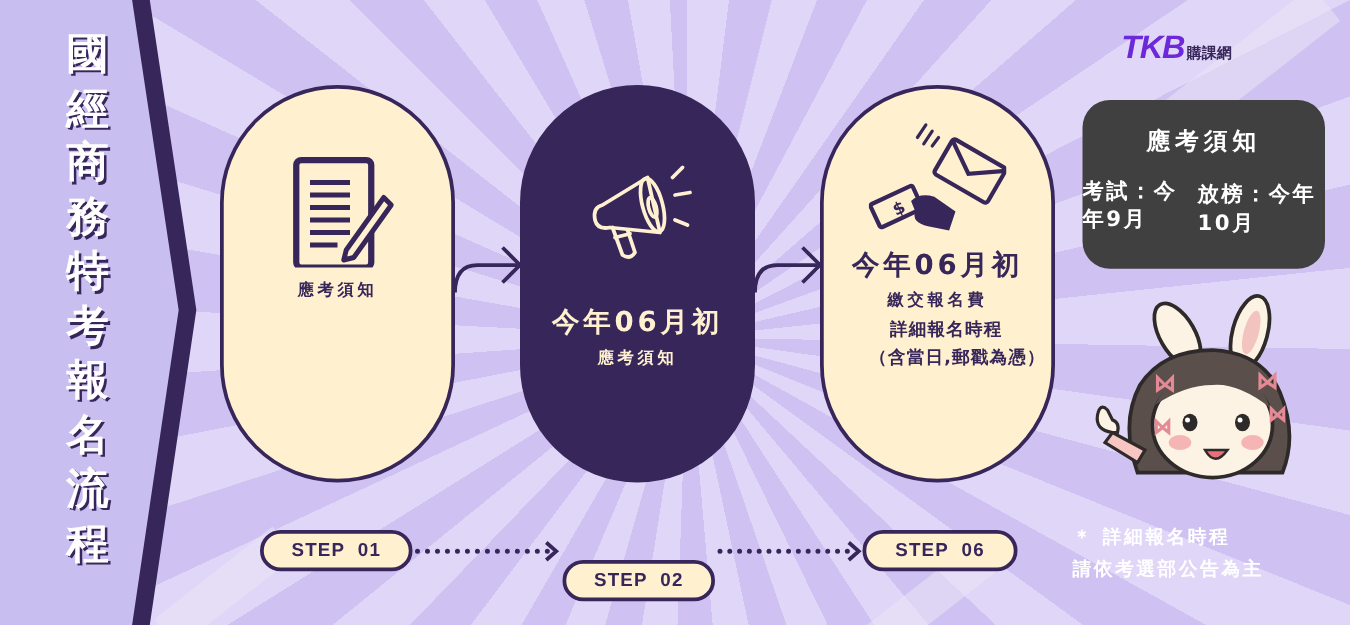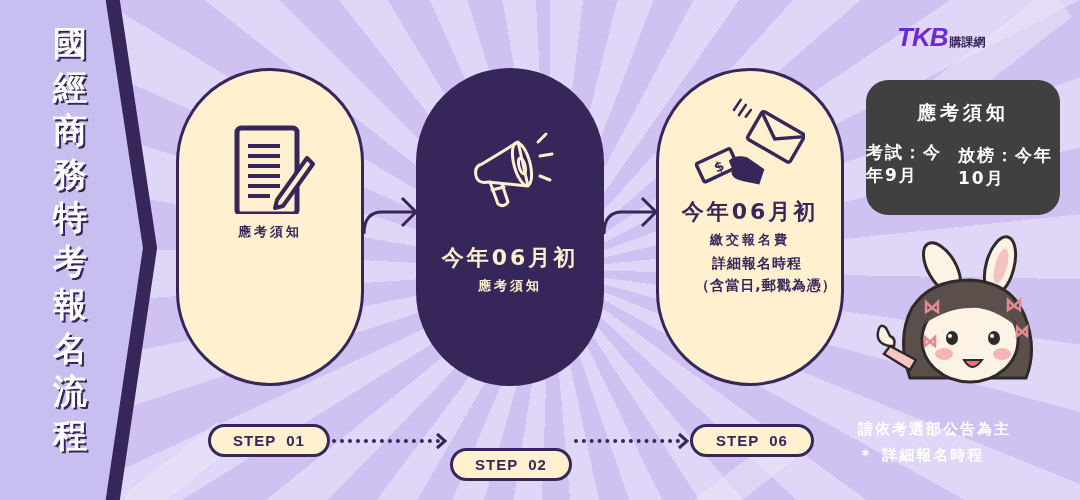--- a/index.html
+++ b/index.html
@@ -222,16 +222,16 @@
       <path d="M154 78 l-6 -6 l0 10 z M154 78 l6 -6 l0 10 z"></path>
       <path d="M162 104 l-5 -5 l0 9 z M162 104 l5 -5 l0 9 z"></path>
       <path d="M70 114 l-5 -5 l0 9 z M70 114 l5 -5 l0 9 z"></path>
     </g>
 
     <path d="M56 132 L30 118 L24 126 L50 142 Z" fill="#f7c6c3" stroke="#2f2a2a" stroke-width="2.5"></path>
     <path d="M30 118 Q16 116 18 104 Q20 94 26 100 L30 108 Q36 110 34 118 Z" fill="#fdf3e4" stroke="#2f2a2a" stroke-width="2.5"></path>
   </svg>
 
   <div class="footnote">
+    <div>＊ 詳細報名時程</div>
     <div>請依考選部公告為主</div>
-    <div>＊ 詳細報名時程</div>
   </div>
 </div>
 
 </body></html>

